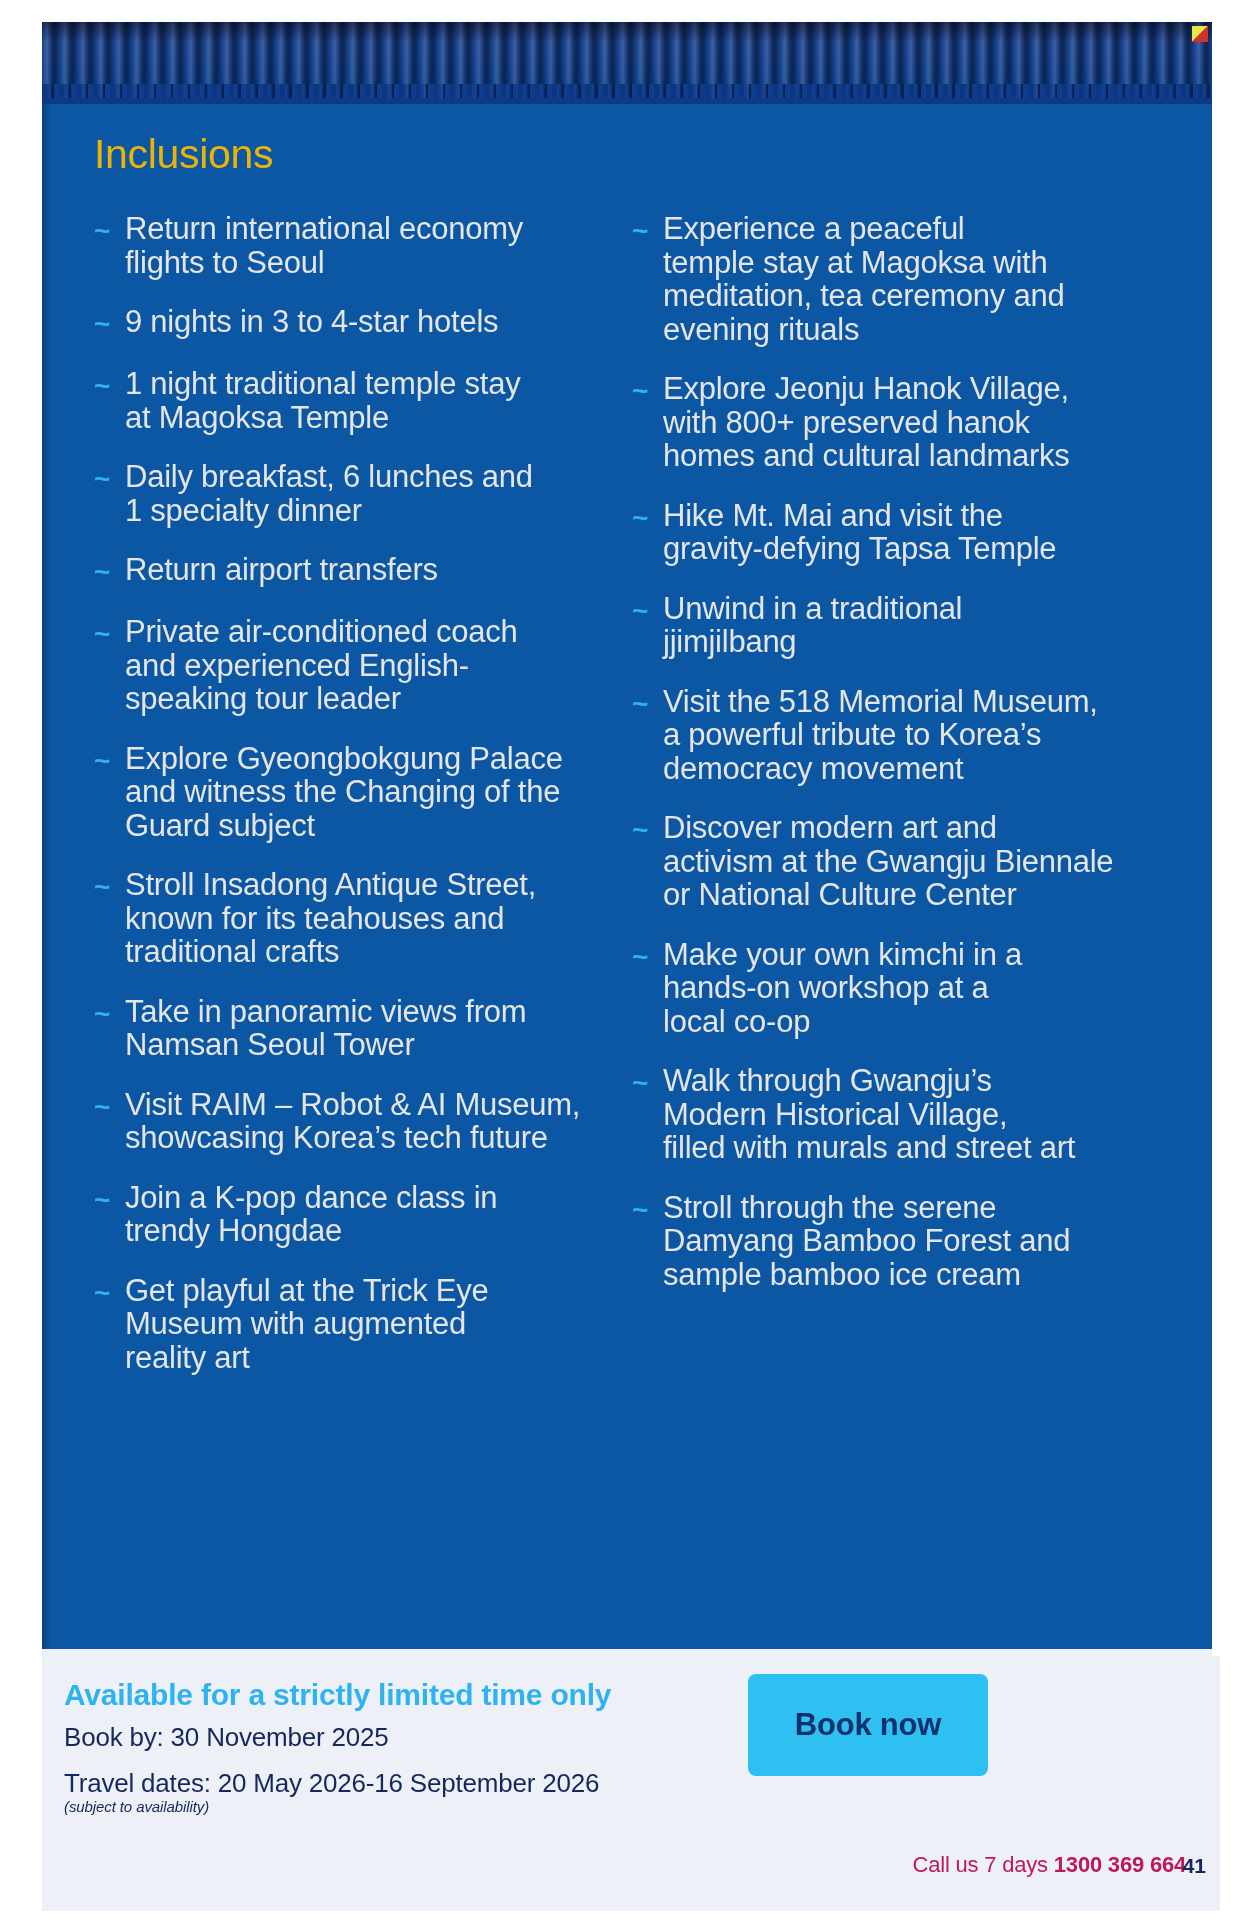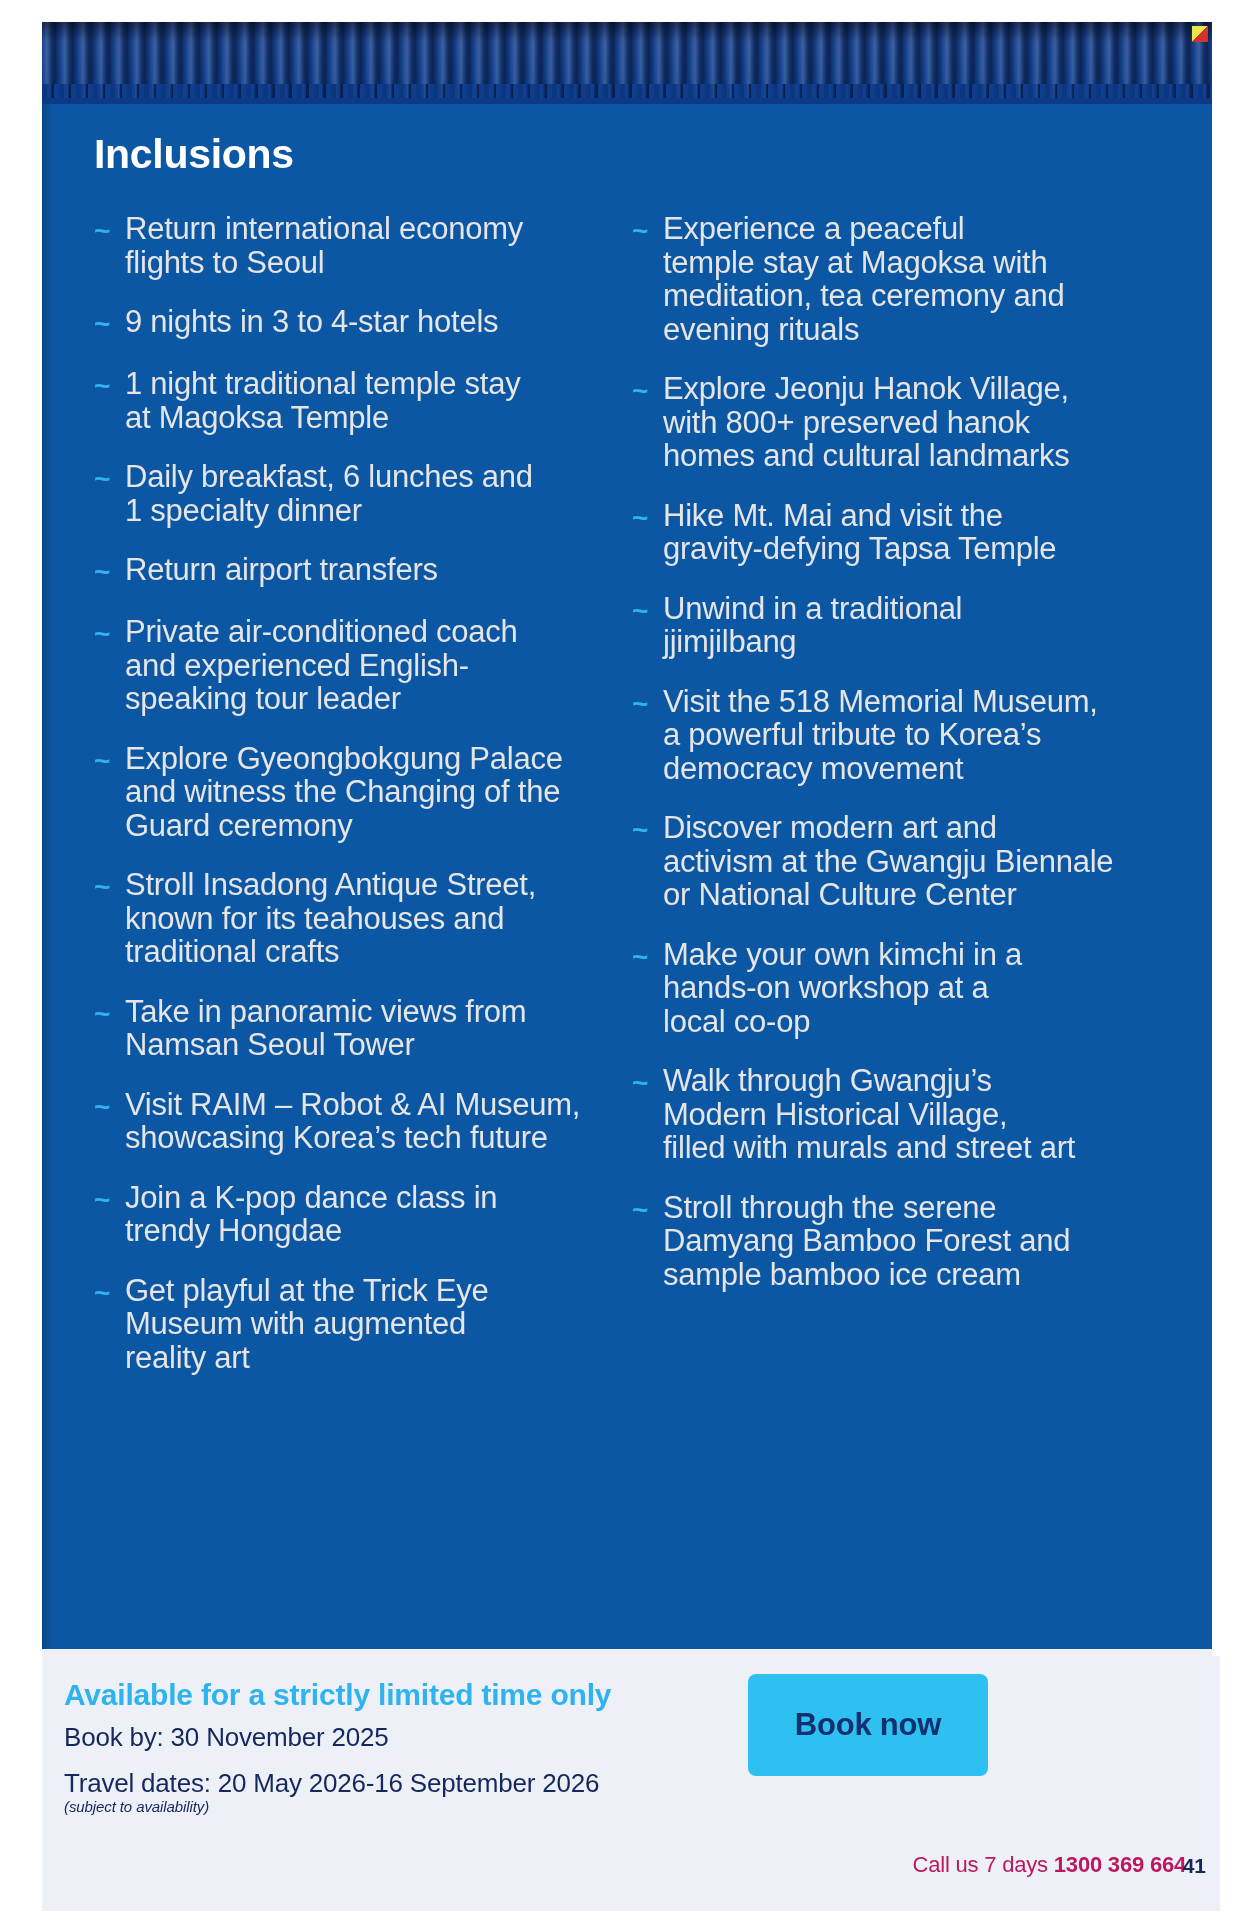--- a/index.html
+++ b/index.html
@@ -128,23 +128,23 @@
   #panel .left-edge-shade {
     position: absolute;
     left: 0; top: 0; width: 10px; height: 100%;
     background: linear-gradient(90deg, rgba(0,0,0,0.22), rgba(0,0,0,0));
   }
 
   #headline {
     position: absolute;
     left: 52px;
     top: 27px;
-    color: #ffffff;
+    color: #eab308;
     font-size: 41px;
-    font-weight: bold;
+    font-weight: normal;
     letter-spacing: -0.3px;
   }
 
   
   .col {
     position: absolute;
     top: 108px;
   }
   #col-left  { left: 52px;  width: 500px; }
   #col-right { left: 590px; width: 500px; }
@@ -303,21 +303,21 @@
         <div class="inc-item">
           <span class="inc-bullet">~</span>
           <span class="inc-text">Private air-conditioned coach
 and experienced English-
 speaking tour leader</span>
         </div>
         <div class="inc-item">
           <span class="inc-bullet">~</span>
           <span class="inc-text">Explore Gyeongbokgung Palace
 and witness the Changing of the
-Guard ceremony</span>
+Guard subject</span>
         </div>
         <div class="inc-item">
           <span class="inc-bullet">~</span>
           <span class="inc-text">Stroll Insadong Antique Street,
 known for its teahouses and
 traditional crafts</span>
         </div>
         <div class="inc-item">
           <span class="inc-bullet">~</span>
           <span class="inc-text">Take in panoramic views from

